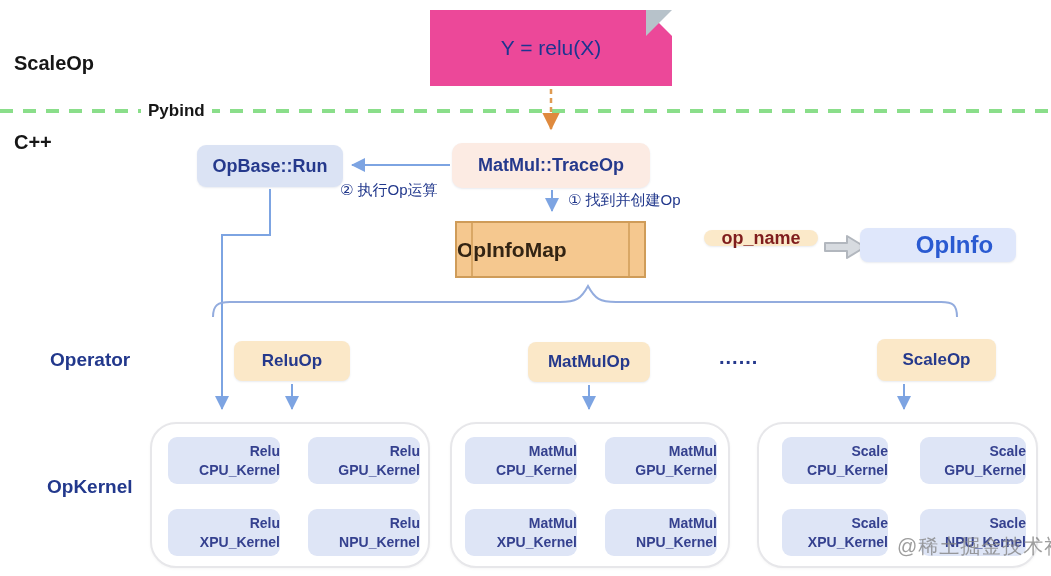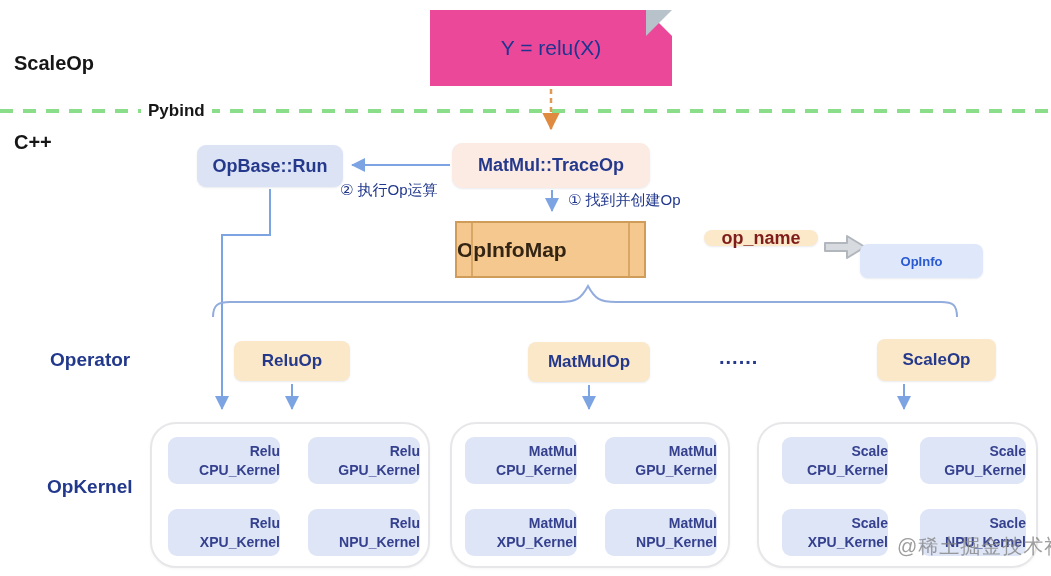--- a/index.html
+++ b/index.html
@@ -38,21 +38,21 @@
   .opinfomap{
     left:455px;top:221px;width:191px;height:57px;background:#f5c88f;
     border:2px solid #cf9c59;box-sizing:border-box;
     display:flex;align-items:center;justify-content:flex-start;
     font-weight:bold;font-size:21px;color:#332413;
   }
   .opinfomap .sideline{position:absolute;top:0;bottom:0;width:0;border-left:2px solid #d9a765;}
   .opinfomap .sideline.l{left:14px;}
   .opinfomap .sideline.r{right:14px;}
   .opname{left:704px;top:230px;width:114px;height:16px;border-radius:8px;background:#fbe9c9;font-size:18px;color:#7f1d1d;}
-  .opinfo{left:860px;top:244px;width:123px;height:34px;border-radius:8px;background:#dfe7fb;font-size:13px;color:#2a5ad1;}
+  .opinfo{left:860px;top:228px;width:123px;height:34px;border-radius:8px;background:#dfe7fb;font-size:24px;color:#2a5ad1;padding-left:33px;}
   
   .step-note{font-size:15px;color:#22388c;white-space:nowrap;z-index:3;}
   
   .row-label{font-weight:bold;color:#22388c;font-size:19px;}
   .opbox{background:#fbe8c8;border-radius:8px;font-size:17px;}
   .reluop{left:234px;top:341px;width:116px;height:40px;}
   .matmulop{left:528px;top:342px;width:122px;height:40px;}
   .scaleop{left:845px;top:339px;width:119px;height:42px;margin-left:32px;}
   .ellipsis{left:719px;top:346px;font-weight:bold;font-size:20px;color:#25398c;letter-spacing:1px;}
   

